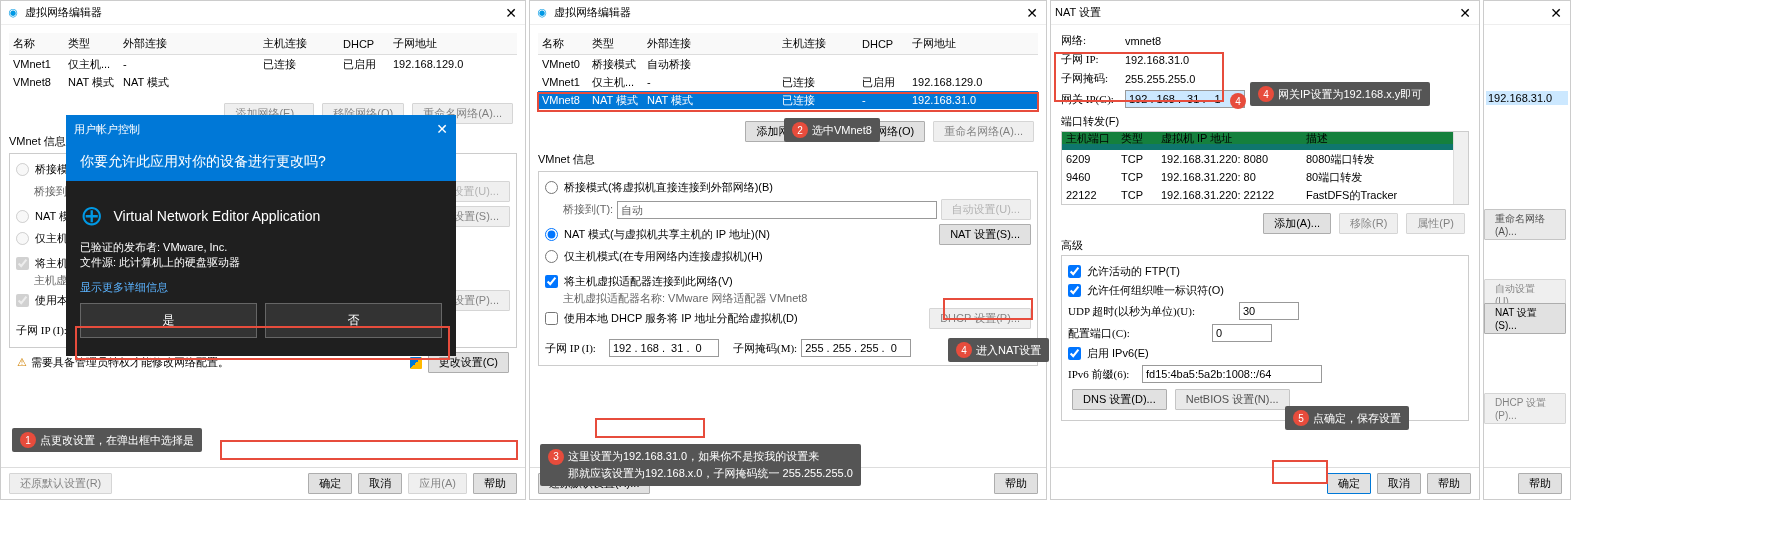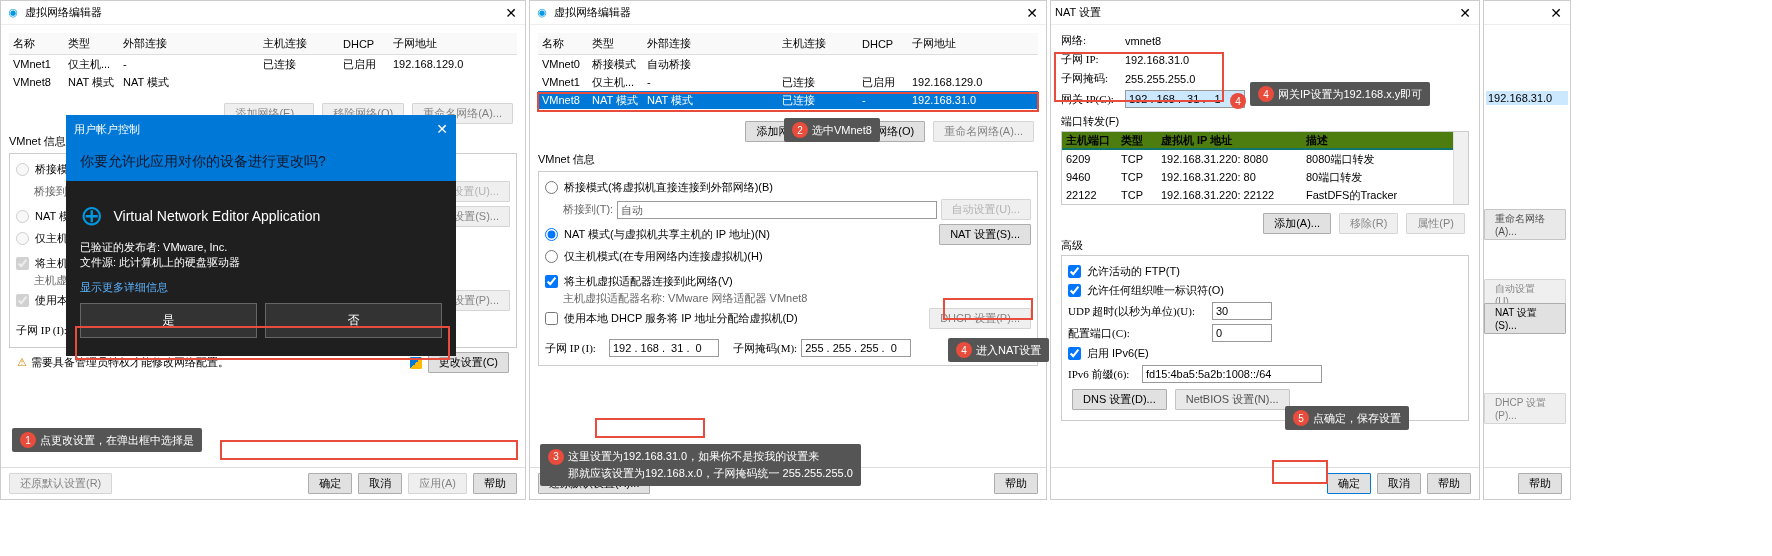--- a/index.html
+++ b/index.html
@@ -21,35 +21,35 @@
 .radio-line,.check-line{display:flex;align-items:center;gap:4px;padding:2px 0;}
 .radio-line input,.check-line input{margin-right:2px;}
 .field-row{display:flex;align-items:center;gap:4px;padding:2px 0;}
 .field-row label{min-width:60px;font-family:Liberation Serif, serif;}
 .field-row input[type=text]{border:1px solid #999;padding:1px 3px;height:18px;}
 .bottom-bar{position:absolute;bottom:0;left:0;right:0;display:flex;align-items:center;padding:4px 8px;gap:6px;border-top:1px solid #ddd;height:32px;}
 .uac-dialog{position:absolute;background:#1f1f1f;color:#fff;width:390px;}
 .uac-header{background:#0078d7;color:#fff;display:flex;align-items:center;padding:6px 8px;}
 .uac-header .close{margin-left:auto;font-size:14px;cursor:pointer;}
 .uac-body{padding:10px 14px;}
-.uac-question{background:#0078d7;color:#0f172a;padding:10px 14px;font-size:14px;}
+.uac-question{background:#0078d7;color:#ffffff;padding:10px 14px;font-size:14px;}
 .uac-app{display:flex;align-items:center;gap:10px;margin:8px 0;}
 .uac-btns{display:flex;gap:8px;padding:8px 0;}
 .uac-btn{flex:1;border:1px solid #666;background:#333;color:#fff;text-align:center;padding:8px 0;cursor:pointer;font-size:12px;}
 .annotation{position:absolute;background:#555;color:#fff;padding:4px 8px;font-size:12px;border-radius:2px;white-space:nowrap;}
 .ann-num{display:inline-flex;width:16px;height:16px;background:#e74c3c;color:#fff;border-radius:50%;align-items:center;justify-content:center;font-size:10px;margin-right:4px;}
 .redbox{position:absolute;border:2px solid #e74c3c;pointer-events:none;}
 .sub-label{color:#666;font-size:11px;padding-left:18px;}
 .combo{border:1px solid #999;padding:1px 3px;height:18px;display:inline-block;min-width:80px;background:#fff;}
 .shield-icon{display:inline-block;width:12px;height:12px;background:linear-gradient(135deg,#0078d7 50%,#ffb900 50%);border-radius:1px;margin-right:2px;}
 .col-name{width:55px;} .col-type{width:55px;} .col-ext{width:140px;} .col-host{width:80px;} .col-dhcp{width:50px;} .col-subnet{width:100px;}
 .col2-name{width:50px;} .col2-type{width:55px;} .col2-ext{width:135px;} .col2-host{width:80px;} .col2-dhcp{width:50px;} .col2-subnet{width:100px;}
 .port-table{border:1px solid #ccc;margin:2px 0 4px;}
 .pt-row{display:flex;height:18px;align-items:center;}
-.pt-row.header{background:#4d7c0f;border-bottom:2px solid #0f766e;font-weight:bold;}
+.pt-row.header{background:#15803d;border-bottom:6px solid #0f766e;}
 .pt-row>div{padding:1px 4px;}
 .pc-host{width:55px;}.pc-type{width:40px;}.pc-ip{width:145px;}.pc-desc{width:130px;}
 .scroll-stub{width:15px;background:#f0f0f0;border-left:1px solid #ddd;}
 </style>
 </head>
 <body>
 
 <div class="panel" style="left:0;top:0;width:526px;height:500px;">
   <div class="titlebar">
     <span class="icon globe-icon">◉</span>
@@ -323,21 +323,21 @@
       <div class="check-line">
           <input type="checkbox" checked="" style="">
           <span>允许活动的 FTP(T)</span>
         </div>
       <div class="check-line">
           <input type="checkbox" checked="" style="">
           <span>允许任何组织唯一标识符(O)</span>
         </div>
       <div class="field-row">
           <label style="min-width:140px">UDP 超时(以秒为单位)(U):</label>
-          <input type="text" style="width: 60px;" value="30">
+          <input type="text" style="width: 60px; margin-left: 27px;" value="30">
         </div>
       <div class="field-row">
           <label style="min-width:140px">配置端口(C):</label>
           <input type="text" style="width: 60px;" value="0">
         </div>
       <div class="check-line">
           <input type="checkbox" checked="" style="">
           <span>启用 IPv6(E)</span>
         </div>
       <div class="field-row">

